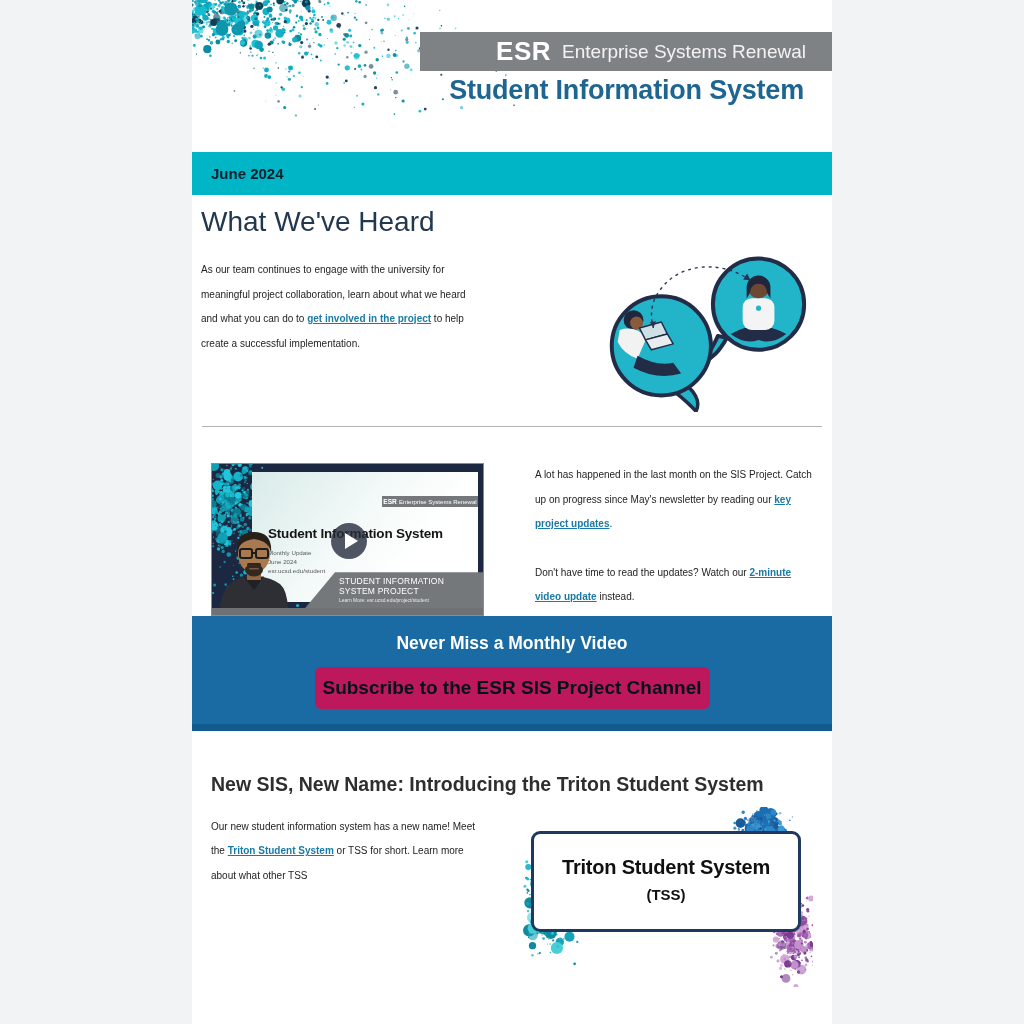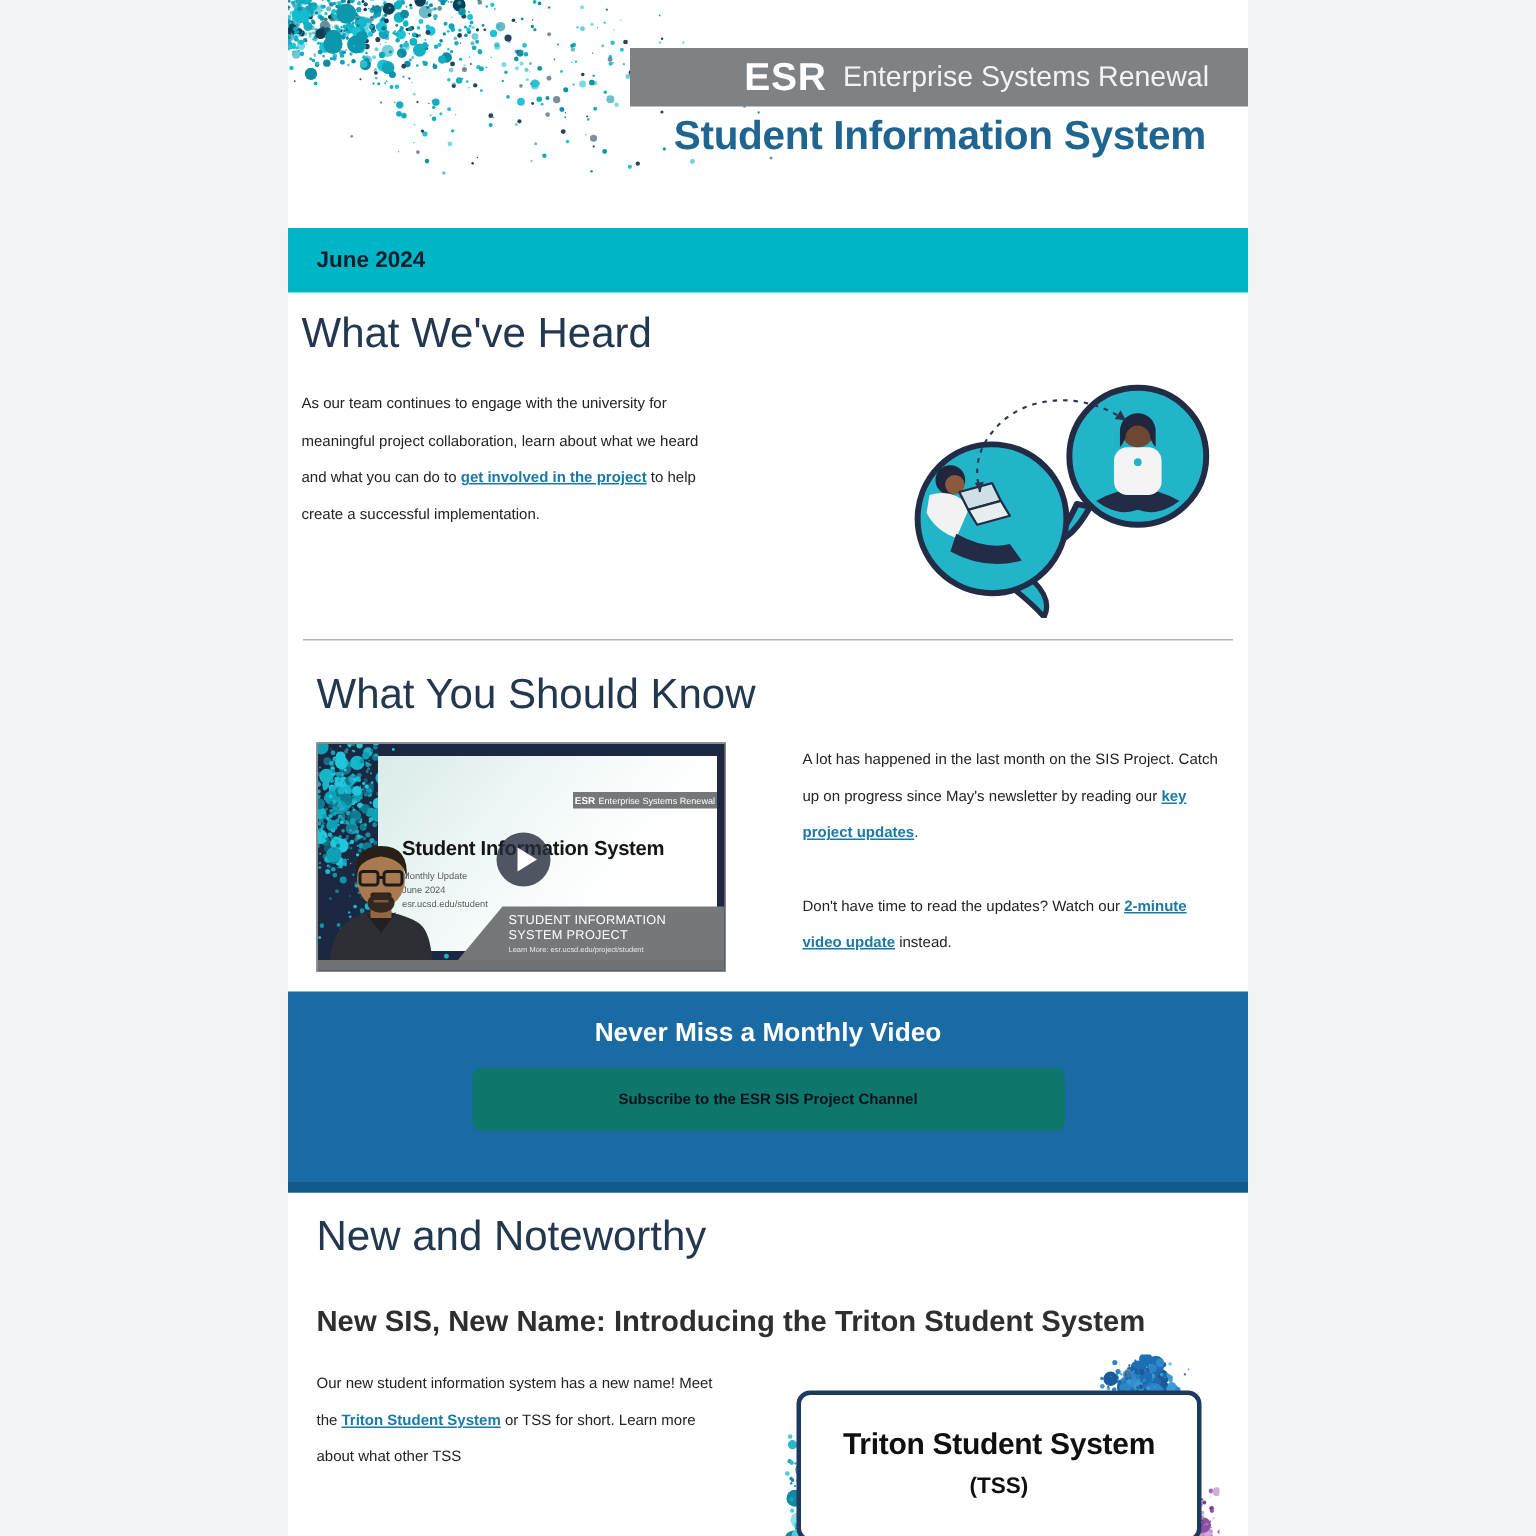--- a/index.html
+++ b/index.html
@@ -63,25 +63,25 @@
   .person{position:absolute;left:2px;bottom:7px;}
   .thumb-strip{position:absolute;left:0;right:0;bottom:0;height:7px;background:#6f7275;}
   .ribbon{position:absolute;right:0;bottom:7px;width:178px;height:36px;background:#75787b;
           clip-path:polygon(30px 0,100% 0,100% 100%,0 100%);color:#fff;
           padding:5px 0 0 34px;box-sizing:border-box;}
   .ribbon-title{font-size:8.5px;font-weight:normal;line-height:9.5px;letter-spacing:.2px;width:142px;}
   .ribbon-sub{transform:scale(.55);transform-origin:0 0;font-size:9px;margin-top:2px;
               color:#e8e8e8;white-space:nowrap;}
 
   
-  .cta{margin-top:13px;height:134px;box-sizing:border-box;background:#1a6aa3;
+  .cta{height:115px;box-sizing:border-box;background:#1a6aa3;
        border-bottom:7px solid #135a8c;text-align:center;padding-top:17px;}
   .cta h3{margin:0;font-size:17.5px;color:#ffffff;}
   .cta button{margin-top:13px;width:395px;height:42px;border:0;border-radius:6px;
-              background:#0f766e;font-family:inherit;font-size:10px;font-weight:bold;
+              background:#be185d;font-family:inherit;font-size:19px;font-weight:bold;
               color:#04121c;cursor:pointer;}
 
   
   #noteworthy{padding:13px 19px 0;}
   .noteworthy-sub{margin:28px 0 0;font-size:19.5px;line-height:25.5px;font-weight:bold;
                   color:#2e2e2e;width:580px;}
   .note-row{display:flex;margin-top:17px;}
   .note-row .body-text{width:272px;}
   .tss{position:relative;margin-left:auto;margin-top:-8px;width:302px;height:180px;}
   .tss-card{position:absolute;left:20px;top:24px;width:252px;border:3px solid #1d3a5e;
@@ -1138,21 +1138,20 @@
           <path d="M172,38 C140,16 100,22 82,46 C72,58 70,72 74,86" fill="none" stroke="#2a3350" stroke-width="1.4" stroke-dasharray="3 4"></path>
           <path d="M74,86 l-3.5,-6 6,-0.8 Z" fill="#2a3350"></path>
           <path d="M172,38 l-7.5,-1 4,-6 Z" fill="#2a3350"></path>
         </svg>
       </div>
     </section>
 
     <hr class="divider">
 
     <section id="know">
-      <h2 class="section">What You Should Know</h2>
       <div class="know-row">
 
         <div class="thumb">
           <svg class="splat" width="120" height="151">
               <circle cx="23.5" cy="31.4" r="1.00" fill="#0d7c90" opacity="0.6"></circle>
               <circle cx="38.4" cy="8.8" r="2.35" fill="#0d7c90"></circle>
               <circle cx="5.0" cy="1.2" r="1.69" fill="#17b5c9" opacity="0.6"></circle>
               <circle cx="20.2" cy="46.2" r="1.53" fill="#22c6da"></circle>
               <circle cx="32.0" cy="33.6" r="1.41" fill="#22c6da" opacity="0.6"></circle>
               <circle cx="21.7" cy="31.3" r="2.32" fill="#0d7c90" opacity="0.6"></circle>
@@ -1774,21 +1773,20 @@
         </div>
       </div>
     </section>
 
     <section class="cta">
       <h3>Never Miss a Monthly Video</h3>
       <button>Subscribe to the ESR SIS Project Channel</button>
     </section>
 
     <section id="noteworthy">
-      <h2 class="section">New and Noteworthy</h2>
       <h3 class="noteworthy-sub">New SIS, New Name: Introducing the Triton Student System</h3>
       <div class="note-row">
         <p class="body-text"><span>Our new student information system has a new name! Meet the </span><a class="textlink" href="#">Triton Student System</a><span> or TSS for short. Learn more about what other TSS</span></p>
 
         <div class="tss">
           <svg class="splat" width="302" height="180">
               <circle cx="31.5" cy="92.8" r="0.61" fill="#18a2b8"></circle>
               <circle cx="26.5" cy="126.0" r="1.30" fill="#18a2b8"></circle>
               <circle cx="47.0" cy="88.0" r="5.05" fill="#18a2b8"></circle>
               <circle cx="32.2" cy="59.5" r="4.21" fill="#49cdd8"></circle>

